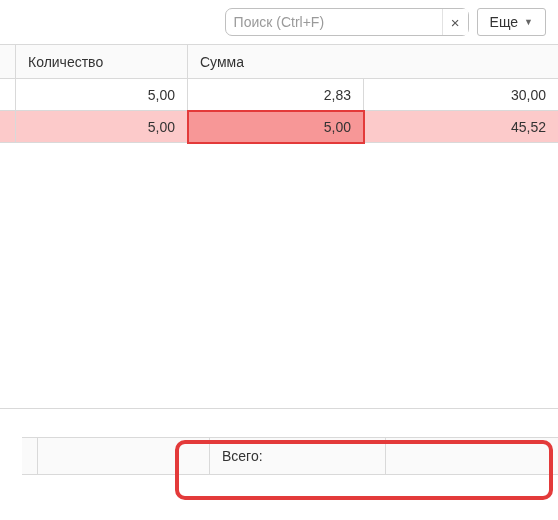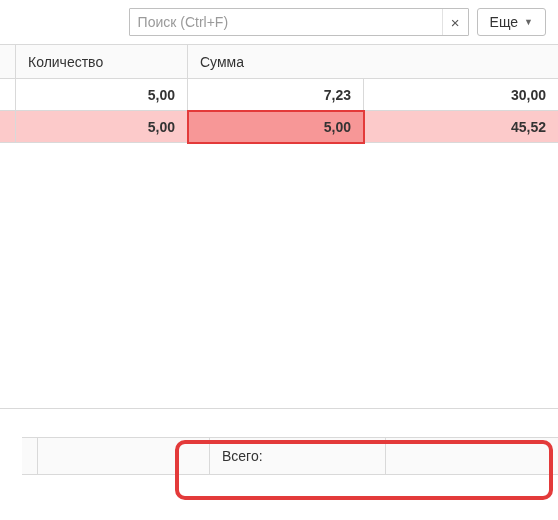--- a/index.html
+++ b/index.html
@@ -18,24 +18,24 @@
     align-items: center;
     padding: 8px 12px;
     gap: 8px;
   }
   .search-wrap {
     position: relative;
     display: flex;
     align-items: center;
   }
   .search-input {
-    width: 340px;
+    width: 244px;
     height: 28px;
     border: 1px solid #c0c0c0;
-    border-radius: 1px;
+    border-radius: 7px;
     padding: 0 28px 0 8px;
     font-size: 14px;
     color: #333;
     outline: none;
   }
   .search-input::placeholder { color: #9a9a9a; }
   .clear-btn {
     position: absolute;
     right: 1px; top: 1px;
     width: 26px; height: 26px;
@@ -99,21 +99,20 @@
     background: #f79797;
     outline: 2px solid #e33a3a;
     outline-offset: -1px;
     position: relative;
     z-index: 1;
   }
   .grid-body {
     height: 330px;
     border-bottom: 1px solid #d9d9d9;
     overflow: hidden;
-    font-weight: bold;
   }
   .footer-spacer { height: 28px; }
   .footer-row {
     display: flex;
     width: 100%;
     border-top: 1px solid #d9d9d9;
     border-bottom: 1px solid #d9d9d9;
     background: #fafafa;
     position: relative;
     margin-left: 22px;
@@ -154,21 +153,21 @@
 <div class="grid">
   <div class="grid-header">
     <div class="col col-lead"></div>
     <div class="col col-qty">Количество</div>
     <div class="col col-sum">Сумма</div>
   </div>
   <div class="grid-body" id="grid-body">
       <div class="grid-row">
         <div class="col col-lead"></div>
         <div class="col col-qty num">5,00</div>
-        <div class="col col-price num">7,23</div>
+        <div class="col col-price num">2,83</div>
         <div class="col col-sum num">30,00</div>
       </div>
       <div class="grid-row row-error">
         <div class="col col-lead"></div>
         <div class="col col-qty num">5,00</div>
         <div class="col col-price num cell-error">5,00</div>
         <div class="col col-sum num">45,52</div>
       </div>
     </div>
 </div>

